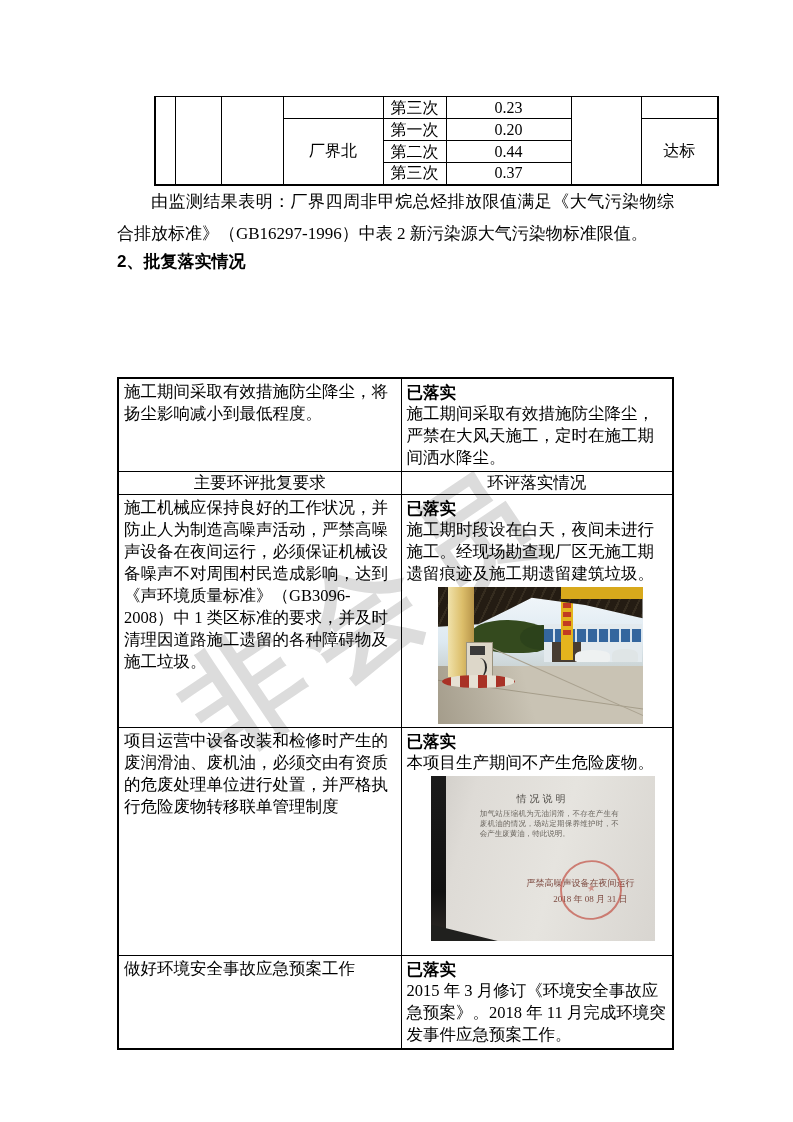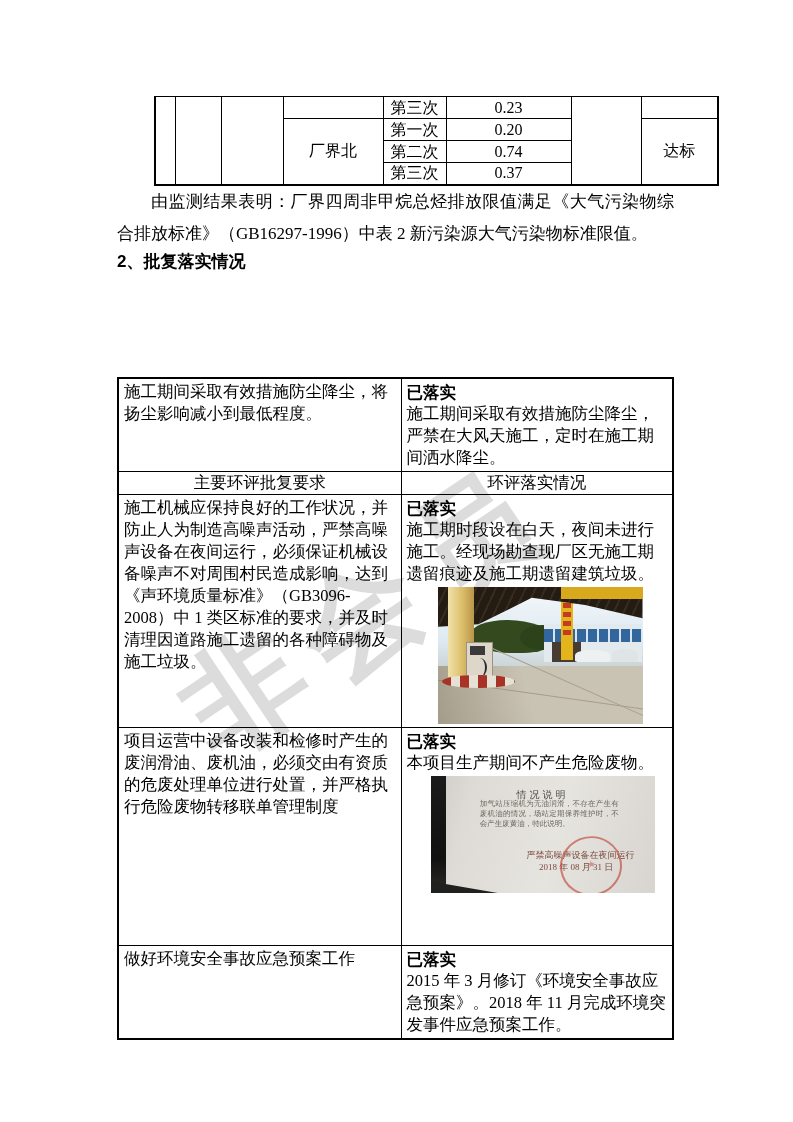--- a/index.html
+++ b/index.html
@@ -76,34 +76,34 @@
   .p1-hose{left:17%;top:52%;width:6%;height:14%;border-right:2px solid #2a2a2a;border-radius:0 50% 50% 0;}
   .p1-island{left:2%;top:64%;width:36%;height:10%;border-radius:50%;
     background:repeating-linear-gradient(90deg,#a93226 0 9px,#e6e1d4 9px 18px);}
   .p1-car1{left:67%;top:46%;width:17%;height:9%;background:#eef1f1;border-radius:45% 45% 12% 12%;}
   .p1-car2{left:85%;top:45%;width:13%;height:10%;background:#dfe5e6;border-radius:40% 40% 10% 10%;}
   .p1-shadow{left:0;bottom:0;width:100%;height:42%;
     background:linear-gradient(75deg,rgba(95,84,62,.35) 0%,rgba(95,84,62,0) 45%);}
   .p1-seam{left:-10%;top:78%;width:120%;height:1px;background:#a59d8a;transform:rotate(8deg);}
   .p1-seam2{left:20%;top:70%;width:90%;height:1px;background:#aaa290;transform:rotate(24deg);}
   
-  .photo2{position:relative;width:224px;height:117px;margin:2px 0 12px 24px;overflow:hidden;
+  .photo2{position:relative;width:224px;height:165px;margin:2px 0 12px 24px;overflow:hidden;
     background:linear-gradient(105deg,#cfccc7 0%,#dedbd6 18%,#e6e4df 55%,#d8d5d0 100%);}
   .p2-darkband{position:absolute;left:0;top:0;width:7%;height:100%;
     background:linear-gradient(180deg,#1b1b1b 0%,#111 70%,#2e2a26 100%);}
   .p2-corner{position:absolute;left:0;bottom:0;width:30%;height:10%;background:#20201e;
     clip-path:polygon(0 0,0 100%,100% 100%);}
   .p2-title{position:absolute;left:0;top:7%;width:100%;text-align:center;
     font-size:10px;color:#4d4a45;letter-spacing:3px;}
   .p2-body{position:absolute;left:22%;top:20%;width:62%;
     font-size:7.5px;line-height:10px;color:#6b665f;filter:blur(.6px);text-align:justify;}
   .p2-company{position:absolute;left:38%;top:58%;width:58%;
     font-size:9px;color:#7d4a40;text-align:center;}
   .p2-date{position:absolute;left:42%;top:68%;width:46%;
-    font-size:9px;color:#7d4a40;text-align:center;}
+    font-size:9px;color:#7d4a40;text-align:right;}
   .p2-stamp{position:absolute;left:58%;top:50%;width:58px;height:58px;
     border:2px solid rgba(192,70,58,.65);border-radius:50%;
     transform:rotate(-10deg) scaleY(.96);}
   .p2-stamp::after{content:"";position:absolute;left:44%;top:40%;width:8px;height:8px;
     background:rgba(192,70,58,.5);clip-path:polygon(50% 0,61% 35%,98% 35%,68% 57%,79% 91%,50% 70%,21% 91%,32% 57%,2% 35%,39% 35%);}
 </style>
 </head>
 <body>
 
 <div class="page">
@@ -134,21 +134,21 @@
         <td></td>
       </tr>
       <tr>
         <td rowspan="3">厂界北</td>
         <td>第一次</td>
         <td>0.20</td>
         <td rowspan="3">达标</td>
       </tr>
       <tr>
         <td>第二次</td>
-        <td>0.74</td>
+        <td>0.44</td>
       </tr>
       <tr>
         <td>第三次</td>
         <td>0.37</td>
       </tr>
     </tbody>
       </table>
   </div>
 
   <div class="para" style="top:186px;">由监测结果表明：厂界四周非甲烷总烃排放限值满足《大气污染物综合排放标准》（GB16297-1996）中表 2 新污染源大气污染物标准限值。</div>

